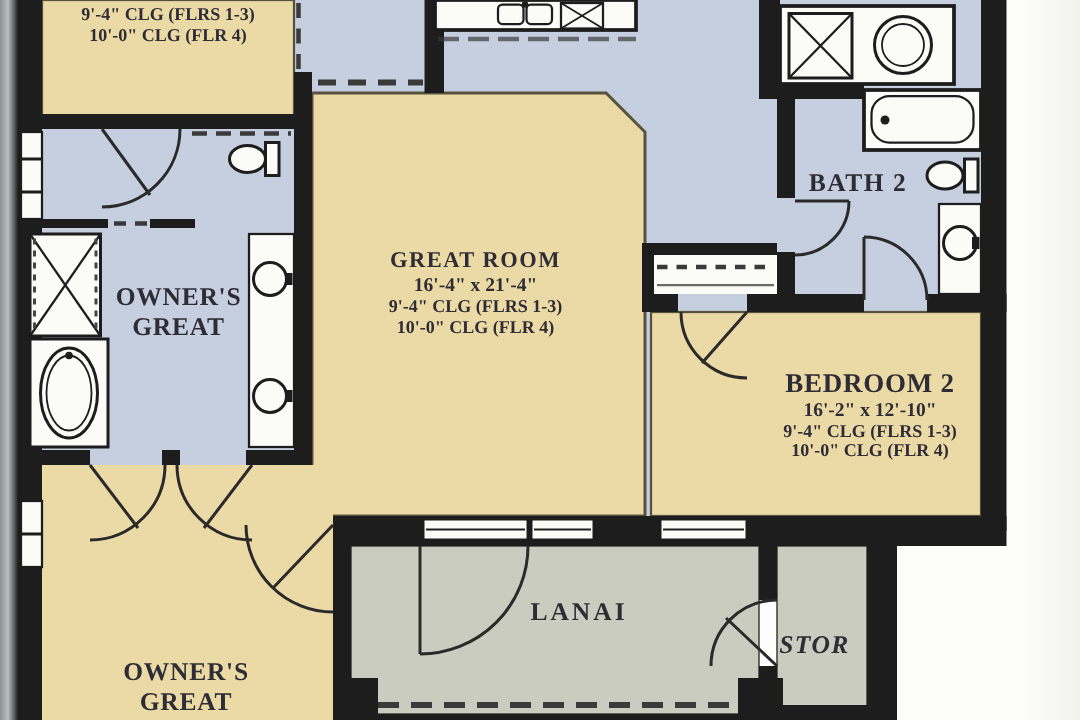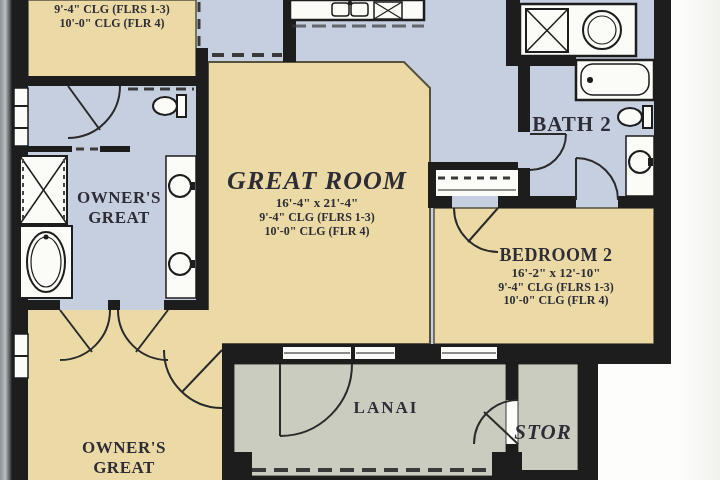--- a/index.html
+++ b/index.html
@@ -7,25 +7,25 @@
     position:relative;width:720px;height:480px;overflow:hidden;
     background:linear-gradient(to right,#f4f4f2 0%,#fdfdfc 6%,#fdfdfc 94%,#f1f1ee 100%);
     font-family:"Liberation Serif","DejaVu Serif",serif;
   }
   #plan svg{position:absolute;left:0;top:0;}
   .label{
     position:absolute;transform:translateX(-50%);text-align:center;
     color:#2e2d36;font-weight:bold;white-space:nowrap;line-height:1.15;
   }
   .room-title{font-size:17px;letter-spacing:.5px;}
-  .gr-title{font-size:26px;letter-spacing:1px;font-style:italic;}
+  .gr-title{font-size:15px;letter-spacing:1px;}
   .br-title{font-size:18px;letter-spacing:.5px;}
   .dim{font-size:13px;}
   .clg{font-size:12px;}
-  .small-title{font-size:21px;letter-spacing:1px;}
+  .small-title{font-size:17px;letter-spacing:1px;}
 </style>
 </head>
 <body>
 
 <div id="plan">
 
 <svg width="720" height="480" viewBox="0 0 720 480">
 
   <g>
     <rect x="28" y="0" width="626" height="344" fill="#c6cfe0"></rect>
@@ -195,21 +195,21 @@
     <div class="clg">10'-0" CLG (FLR 4)</div>
   </div>
 
   <div class="label" style="left:119px;top:188px;">
     <div class="room-title">OWNER'S</div>
     <div class="room-title">GREAT</div>
   </div>
 
   <div class="label small-title" style="left:572px;top:112px;">BATH 2</div>
 
-  <div class="label" style="left:556px;top:245px;font-family:Liberation Serif, serif;">
+  <div class="label" style="left:580px;top:245px;font-family:Liberation Serif, serif;">
     <div class="br-title">BEDROOM 2</div>
     <div class="dim">16'-2" x 12'-10"</div>
     <div class="clg">9'-4" CLG (FLRS 1-3)</div>
     <div class="clg">10'-0" CLG (FLR 4)</div>
   </div>
 
   <div class="label room-title" style="left:386px;top:398px;letter-spacing:2px;">LANAI</div>
 
   <div class="label small-title" style="left:543px;top:420px;font-style:italic;">STOR</div>
 

